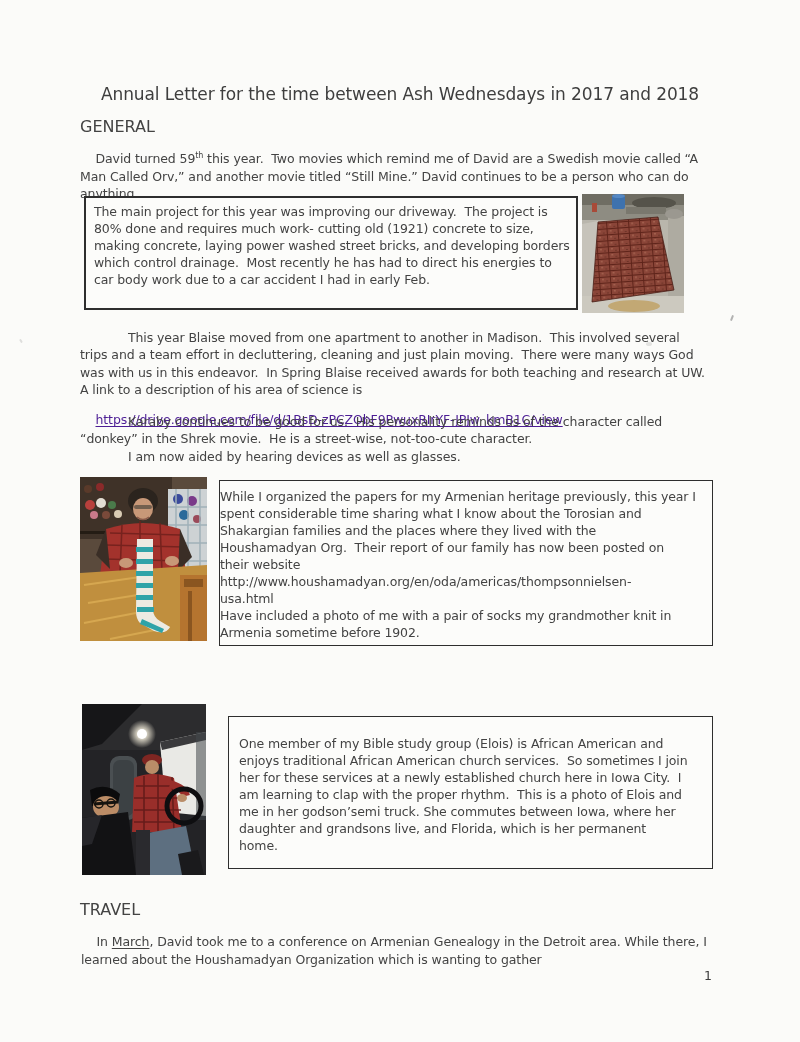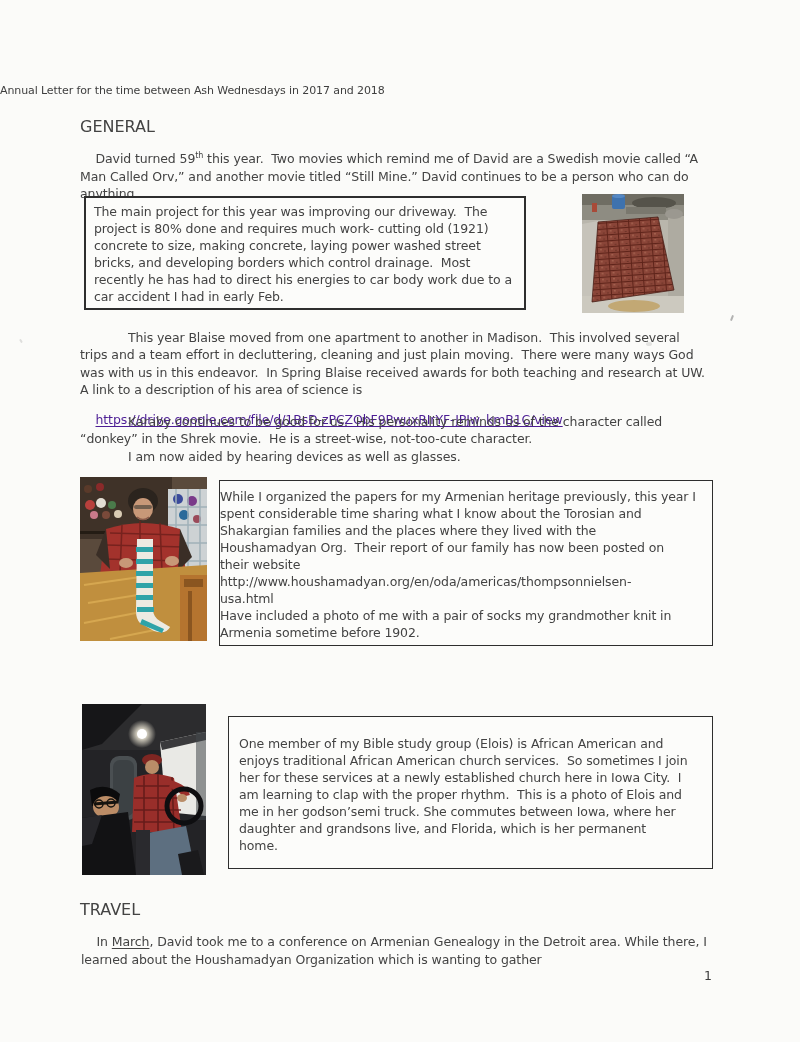--- a/index.html
+++ b/index.html
@@ -15,22 +15,22 @@
   .txt{
     font-size:12.5px;
     line-height:17.4px;
     letter-spacing:-0.1px;
     white-space:pre-wrap;
   }
   .abs{position:absolute;}
   .indent{text-indent:48px;}
   .heading{font-size:16px;letter-spacing:0;}
   .title{
-    width:800px;
-    font-size:11px;letter-spacing:-0.1px;
+    width:800px;text-align:center;
+    font-size:17px;letter-spacing:-0.1px;
     color:#3e3e3e;
   }
   .txtbox{
     border:2px solid #2e2e2e;
     background:#fcfcfa;
     box-sizing:border-box;
     overflow:hidden;
   }
   .txtbox .txt{line-height:17px;}
   .link{
@@ -50,21 +50,21 @@
 <div class="page">
 
   <div class="abs title" style="top:84px;left:0;">Annual Letter for the time between Ash Wednesdays in 2017 and 2018</div>
 
   <div class="abs txt heading" style="top:118px;left:80px;">GENERAL</div>
 
   <div class="abs txt indent" style="top:133px;left:80px;width:622px;">
     <span>David turned 59</span><sup>th</sup><span> this year.  Two movies which remind me of David are a Swedish movie called “A Man Called Orv,” and another movie titled “Still Mine.” David continues to be a person who can do anything.</span>
   </div>
 
-  <div class="abs txtbox" style="top:196px;left:84px;width:442px;height:114px;padding:5px 6px 5px 8px;">
+  <div class="abs txtbox" style="top:196px;left:84px;width:494px;height:114px;padding:5px 6px 5px 8px;">
     <div class="txt">The main project for this year was improving our driveway.  The project is 80% done and requires much work- cutting old (1921) concrete to size, making concrete, laying power washed street bricks, and developing borders which control drainage.  Most recently he has had to direct his energies to car body work due to a car accident I had in early Feb.</div>
   </div>
 
   <svg class="abs photo" style="top:194px;left:582px;" width="102" height="119" viewBox="0 0 102 119">
     <defs>
       <pattern id="brickpat" width="11" height="6" patternUnits="userSpaceOnUse" patternTransform="rotate(-4)">
         <rect width="11" height="6" fill="#8a4538"></rect>
         <rect width="11" height="1" fill="#5e241a"></rect>
         <rect width="1" height="6" fill="#5e241a"></rect>
         <rect x="3" y="2" width="2" height="1.5" fill="#a3604e"></rect>

